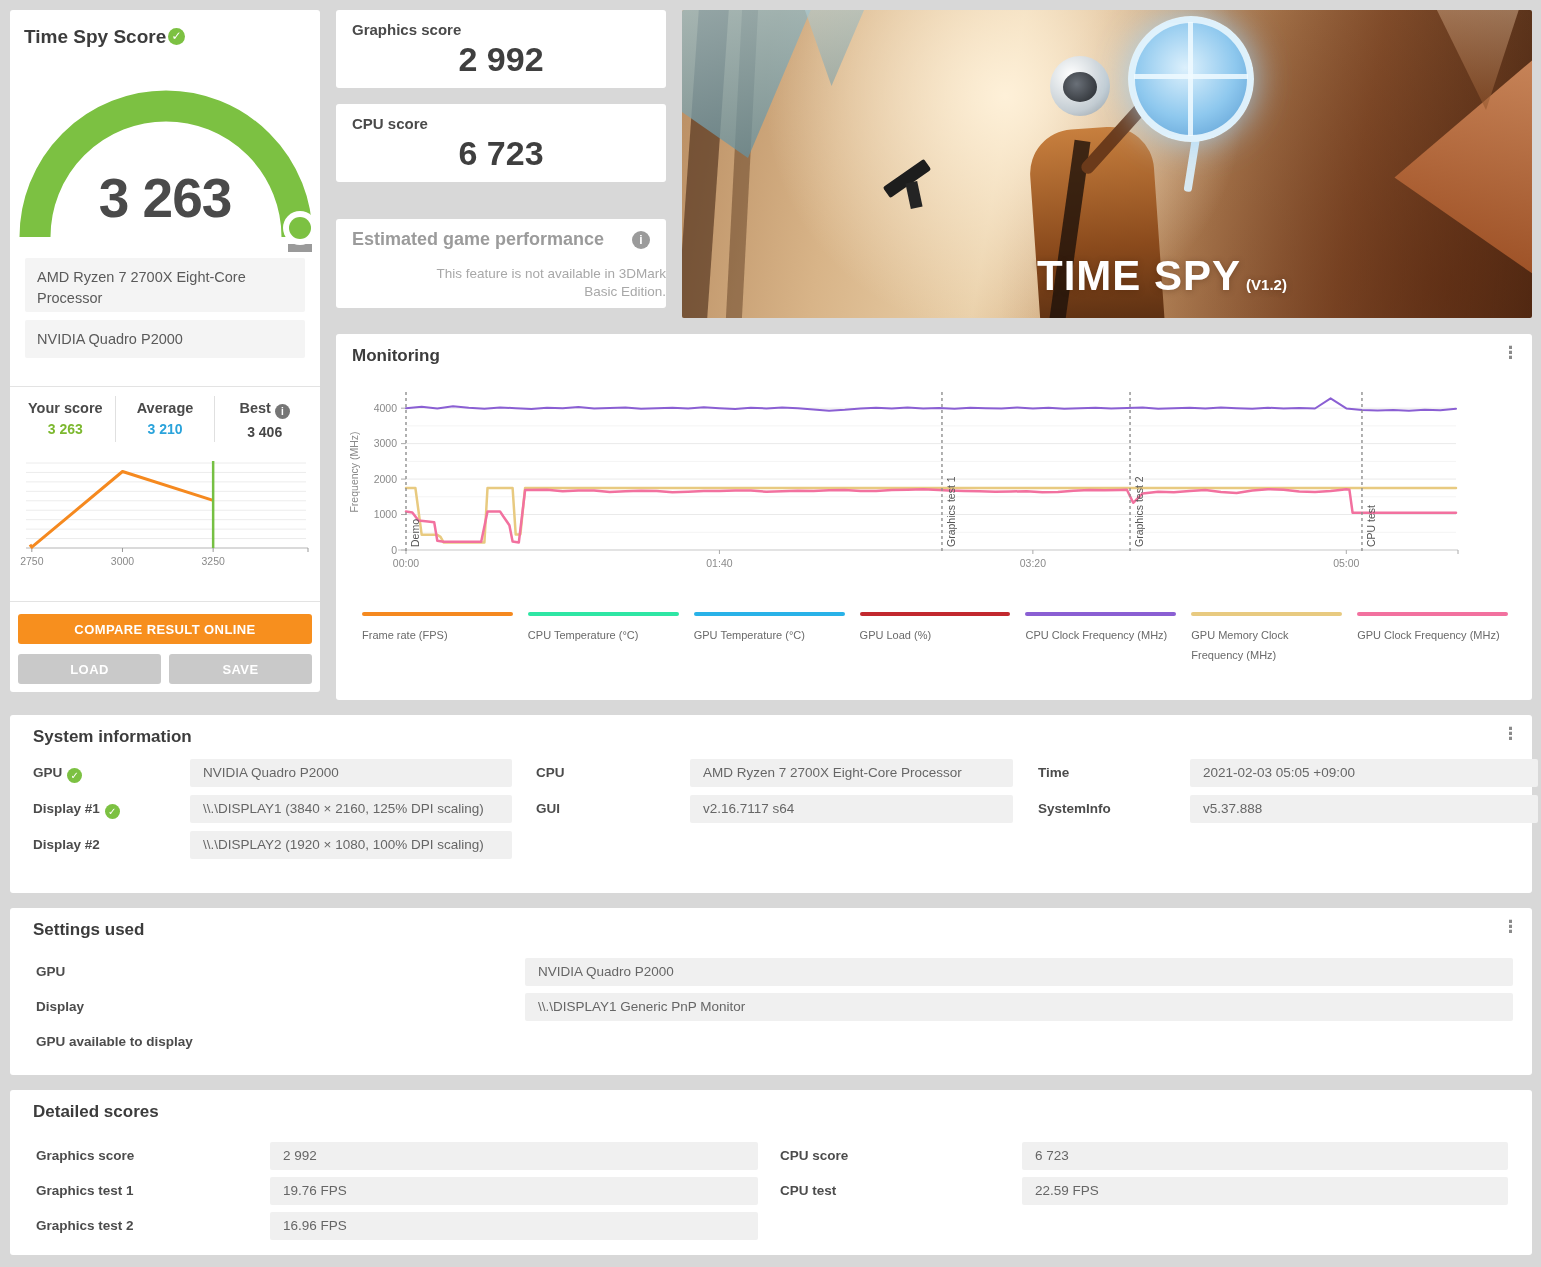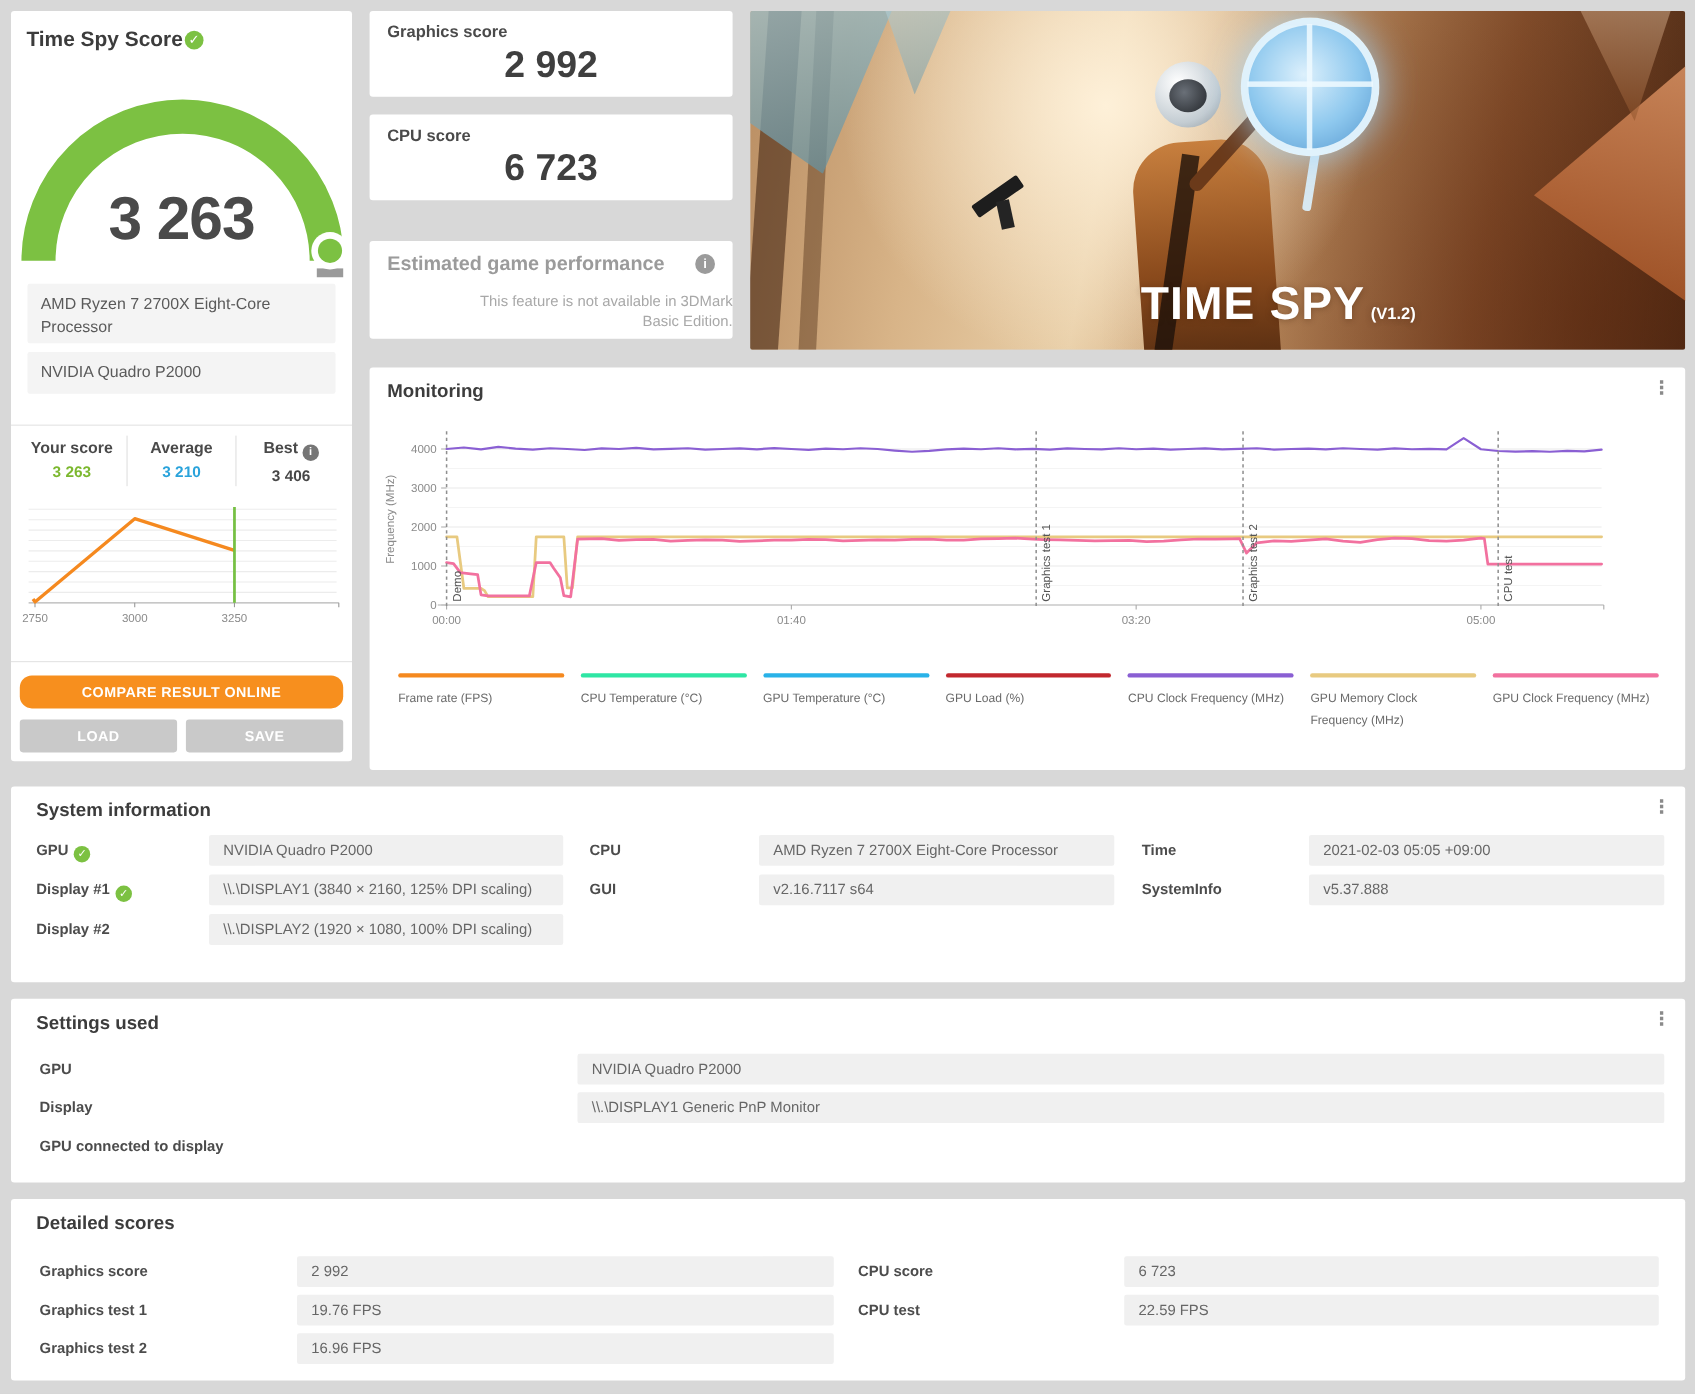--- a/index.html
+++ b/index.html
@@ -32,21 +32,21 @@
   .lp-div{position:absolute;left:0;width:310px;border-top:1px solid #e3e3e3;}
   .d1{top:376px;} .d2{top:591px;}
   .lp-comp{position:absolute;left:6px;top:386px;width:298px;display:flex;}
   .comp-col{flex:1;text-align:center;padding:4px 0 2px 0;}
   .comp-col + .comp-col{border-left:1px solid #e0e0e0;}
   .comp-label{font-size:14.5px;font-weight:bold;color:#4a4a4a;margin-bottom:5px;}
   .comp-value{font-size:14px;font-weight:bold;}
   .mini-chart{position:absolute;left:10px;top:443px;}
   .btn{position:absolute;border:none;border-radius:3px;color:#fff;font-weight:bold;
        font-size:13px;font-family:inherit;cursor:pointer;letter-spacing:.4px;}
-  .btn-compare{left:8px;top:604px;width:294px;height:30px;background:#f78f1e;border-radius:11px;}
+  .btn-compare{left:8px;top:604px;width:294px;height:30px;background:#f78f1e;}
   .btn-load{left:8px;top:644px;width:143px;height:30px;background:#c9c9c9;}
   .btn-save{left:159px;top:644px;width:143px;height:30px;background:#c9c9c9;}
 
   
   .card-g{left:336px;top:10px;width:330px;height:78px;}
   .card-c{left:336px;top:104px;width:330px;height:78px;}
   .card-e{left:336px;top:219px;width:330px;height:89px;}
   .card-label{position:absolute;left:16px;top:11px;font-size:15px;font-weight:bold;color:#4a4a4a;}
   .card-value{position:absolute;left:0;top:30px;width:100%;text-align:center;
               font-size:34px;font-weight:bold;color:#3f3f3f;}
@@ -106,21 +106,21 @@
 
   
   .rlabel{position:absolute;font-size:13.5px;font-weight:bold;color:#4c4c4c;line-height:28px;white-space:nowrap;}
   .rlabel .check{width:15px;height:15px;margin-left:5px;}
   .rlabel .check::after{font-size:10px;line-height:15px;}
   .vbox{position:absolute;height:28px;line-height:28px;background:#f0f0f0;border-radius:2px;
         font-size:13.5px;color:#666;padding-left:13px;box-sizing:border-box;white-space:nowrap;overflow:hidden;}
   .sys-panel{left:10px;top:715px;width:1522px;height:178px;}
   .sys-panel .c1l{left:23px;} .sys-panel .c1v{left:180px;width:322px;}
   .sys-panel .c2l{left:526px;} .sys-panel .c2v{left:680px;width:323px;}
-  .sys-panel .c3l{left:1028px;} .sys-panel .c3v{left:1180px;width:323px;}
+  .sys-panel .c3l{left:1028px;} .sys-panel .c3v{left:1180px;width:348px;}
   .r1{top:44px;} .r2{top:80px;} .r3{top:116px;}
   .set-panel{left:10px;top:908px;width:1522px;height:167px;}
   .set-panel .sl{left:26px;} .set-panel .sv{left:515px;width:988px;}
   .sr1{top:50px;} .sr2{top:85px;} .sr3{top:120px;}
   .det-panel{left:10px;top:1090px;width:1522px;height:165px;}
   .det-panel .dll{left:26px;} .det-panel .dlv{left:260px;width:488px;}
   .det-panel .drl{left:770px;} .det-panel .drv{left:1012px;width:486px;}
   .dr1{top:52px;} .dr2{top:87px;} .dr3{top:122px;}
 </style>
 </head>
@@ -326,21 +326,21 @@
   <div class="vbox c3v r2">v5.37.888</div>
 </div>
 
 <div class="panel set-panel">
   <span class="ptitle" style="left:23px;top:12px;">Settings used</span>
   <span class="kebab"></span>
   <span class="rlabel sl sr1">GPU</span>
   <div class="vbox sv sr1">NVIDIA Quadro P2000</div>
   <span class="rlabel sl sr2">Display</span>
   <div class="vbox sv sr2">\\.\DISPLAY1 Generic PnP Monitor</div>
-  <span class="rlabel sl sr3">GPU connected to display</span>
+  <span class="rlabel sl sr3">GPU available to display</span>
 </div>
 
 <div class="panel det-panel">
   <span class="ptitle" style="left:23px;top:12px;">Detailed scores</span>
   <span class="rlabel dll dr1">Graphics score</span>
   <div class="vbox dlv dr1">2 992</div>
   <span class="rlabel dll dr2">Graphics test 1</span>
   <div class="vbox dlv dr2">19.76 FPS</div>
   <span class="rlabel dll dr3">Graphics test 2</span>
   <div class="vbox dlv dr3">16.96 FPS</div>

